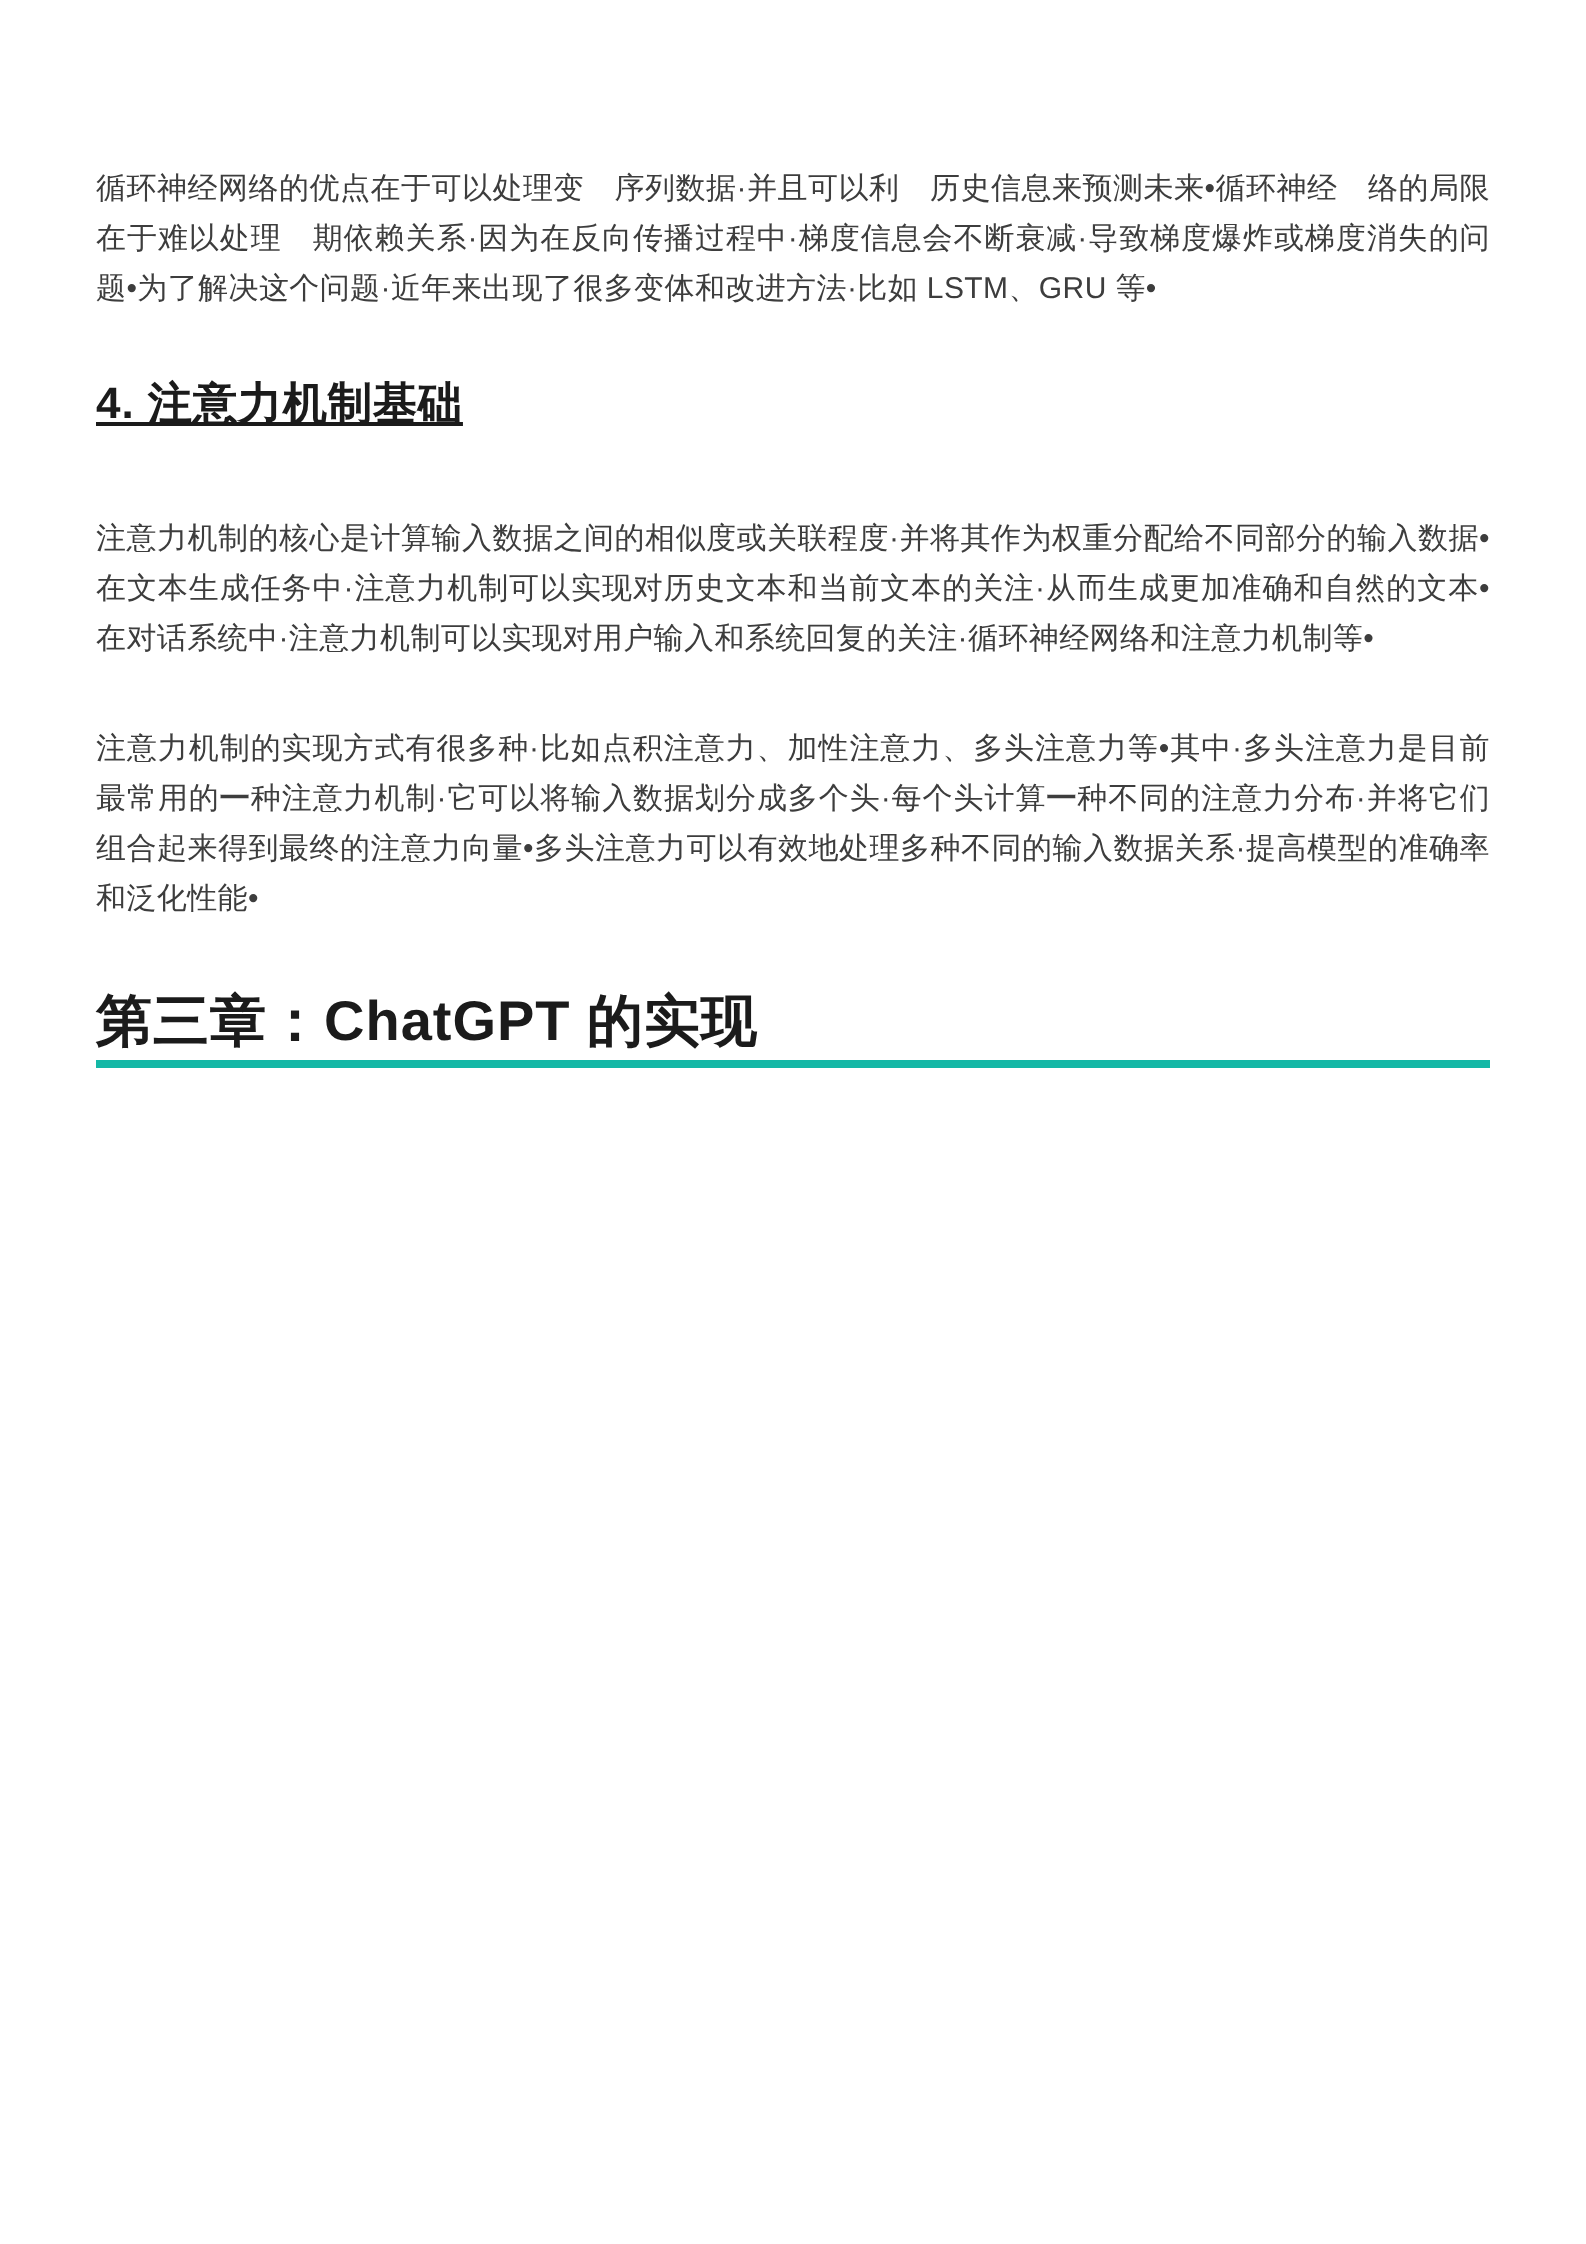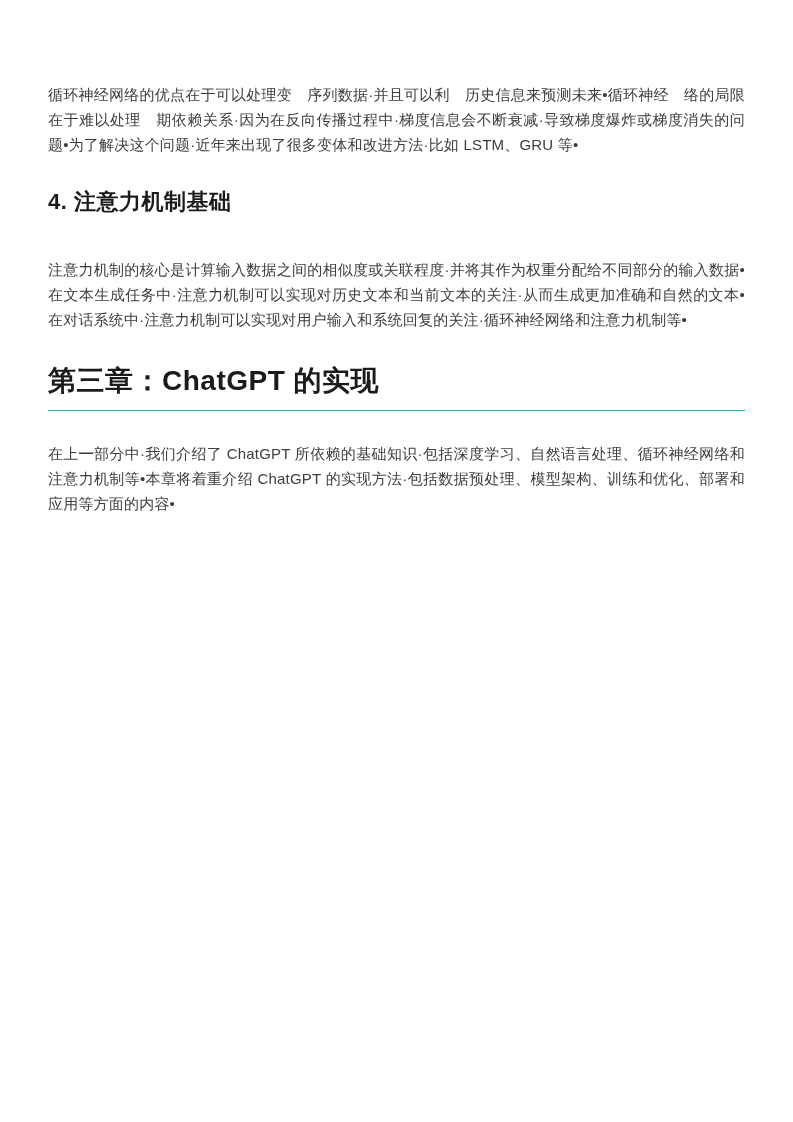--- a/index.html
+++ b/index.html
@@ -28,30 +28,31 @@
   .heavy-one {
     font-weight: 700;
   }
   h2.section-heading {
     margin: 10px 0 40px 0;
     font-size: 22px;
     line-height: 30px;
     font-weight: 700;
     color: #1b1b1b;
     letter-spacing: 0.5px;
+    text-decoration: underline;
   }
   h1.chapter-heading {
     margin: 23px 0 30px 0;
-    padding-bottom: 10px;
+    padding-bottom: 0;
     font-size: 28px;
     line-height: 38px;
     font-weight: 700;
     color: #1b1b1b;
     letter-spacing: 0.5px;
-    border-bottom: 1px solid #14b8a6;
+    border-bottom: 4px solid #14b8a6;
   }
   .footer {
     position: absolute;
     left: 0;
     right: 0;
     top: 1066px;
     text-align: center;
     font-size: 13px;
     line-height: 18px;
     color: #4a4a4a;
@@ -64,21 +65,21 @@
 
 <div class="page">
 
   <p>循环神经网络的优点在于可以处理变　序列数据·并且可以利　历史信息来预测未来•循环神经　络的局限在于难以处理　期依赖关系·因为在反向传播过程中·梯度信息会不断衰减·导致梯度爆炸或梯度消失的问题•为了解决这个问题·近年来出现了很多变体和改进方法·比如 LSTM、GRU 等•</p>
 
   <h2 class="section-heading">4. 注意力机制基础</h2>
 
 
   <p>注意力机制的核心是计算输入数据之间的相似度或关联程度·并将其作为权重分配给不同部分的输入数据•在文本生成任务中·注意力机制可以实现对历史文本和当前文本的关注·从而生成更加准确和自然的文本•在对话系统中·注意力机制可以实现对用户输入和系统回复的关注·循环神经网络和注意力机制等•</p>
 
+  <p>注意力机制的实现方式有很多种·比如点积注意力、加性注意力、多头注意力等•其中·多头注意力是目前最常用的<span class="heavy-one">一</span>种注意力机制·它可以将输入数据划分成多个头·每个头计算<span class="heavy-one">一</span>种不同的注意力分布·并将它们组合起来得到最终的注意力向量•多头注意力可以有效地处理多种不同的输入数据关系·提高模型的准确率和泛化性能•</p>
 
 
   <h1 class="chapter-heading">第三章：ChatGPT 的实现</h1>
 
-  <p>在上<span class="heavy-one">一</span>部分中·我们介绍了 ChatGPT 所依赖的基础知识·包括深度学习、自然语言处理、循环神经网络和注意力机制等•本章将着重介绍 ChatGPT 的实现方法·包括数据预处理、模型架构、训练和优化、部署和应用等方面的内容•</p>
 
   <div class="footer">No. 6 / 116</div>
 
 </div>
 
 </body></html>

